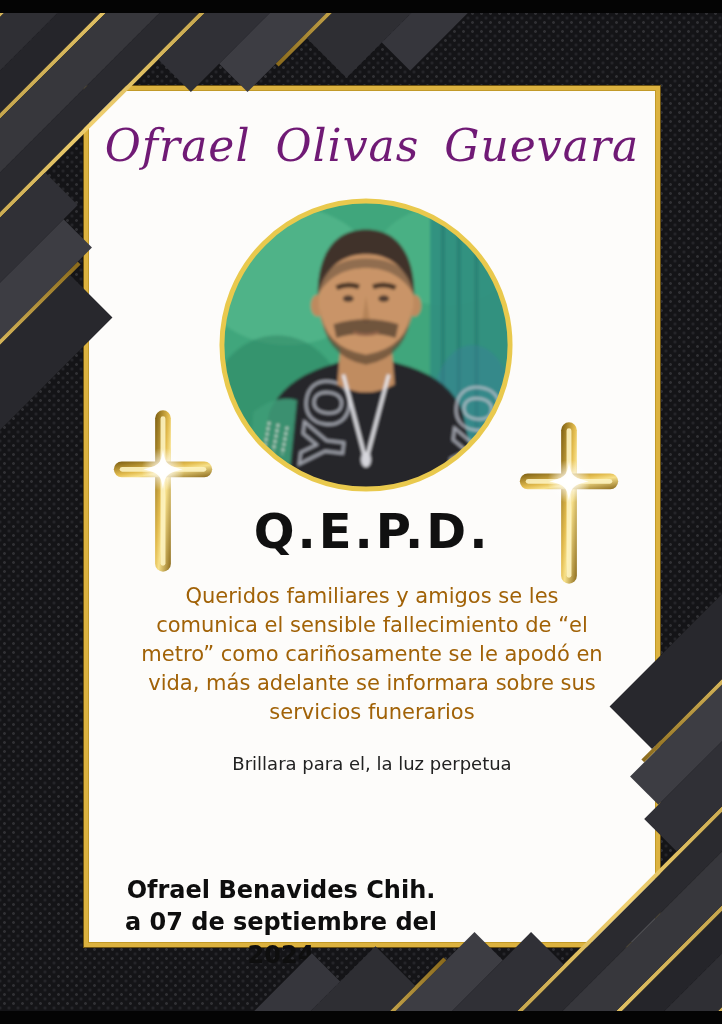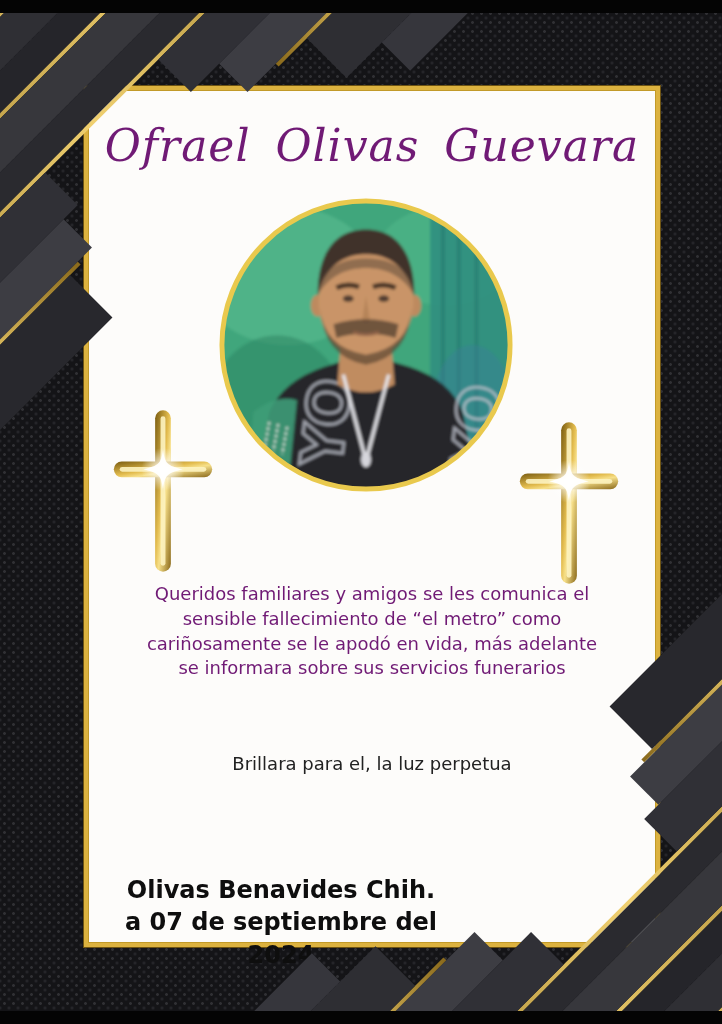--- a/index.html
+++ b/index.html
@@ -32,21 +32,21 @@
   .photo-wrap{position:absolute;left:130px;top:107px;width:296px;height:296px;}
   .cross{position:absolute;width:118px;height:178px;}
   .cross-left{left:16px;top:312px;}
   .cross-right{left:422px;top:324px;}
   .qepd{
     position:absolute;top:413px;left:0;right:0;text-align:center;
     font-weight:bold;font-size:48px;letter-spacing:3px;color:#101010;
   }
   .announcement{
     position:absolute;top:492px;left:46px;right:46px;margin:0;
-    text-align:center;font-size:18px;line-height:1.38;color:#701a75;
+    text-align:center;font-size:21px;line-height:1.38;color:#a16207;
   }
   .blessing{
     position:absolute;top:663px;left:30px;right:30px;margin:0;
     text-align:center;font-size:18px;color:#222;
   }
   .dateblock{
     position:absolute;top:784px;left:20px;width:346px;text-align:center;
     font-weight:bold;font-size:24px;line-height:1.35;color:#0e0e0e;
   }
   .corner{position:absolute;z-index:4;pointer-events:none;}
@@ -164,27 +164,28 @@
         </defs>
         <rect x="52" y="8" width="16" height="164" rx="8" fill="url(#cg2)"></rect>
         <rect x="10" y="60" width="100" height="16" rx="8" fill="url(#cg2)"></rect>
         <rect x="57.5" y="14" width="5" height="152" rx="2.5" fill="#fdf3c0" opacity="0.9"></rect>
         <rect x="16" y="65.5" width="88" height="5" rx="2.5" fill="#fdf3c0" opacity="0.9"></rect>
         <circle cx="60" cy="68" r="22" fill="url(#gw2)"></circle>
         <path d="M60,48 C62,62 64,64 80,68 C64,72 62,74 60,88 C58,74 56,72 40,68 C56,64 58,62 60,48 Z" fill="#ffffff" opacity="0.95"></path>
       </svg>
     </div>
 
+    <div class="qepd">Q.E.P.D.</div>
 
     <p class="announcement">Queridos familiares y amigos se les comunica el sensible fallecimiento de “el metro” como cariñosamente se le apodó en vida, más adelante se informara sobre sus servicios funerarios</p>
 
     <p class="blessing">Brillara para el, la luz perpetua</p>
 
     <div class="dateblock">
-      <div>Olivas Benavides Chih.</div>
+      <div>Ofrael Benavides Chih.</div>
       <div>a 07 de septiembre del 2024</div>
     </div>
 
   </div>
 
   <div class="corner corner-tl">
     <svg width="540" height="480" viewBox="0 0 540 480">
       <defs>
         <linearGradient id="gl1" x1="0" y1="0" x2="1" y2="0">
           <stop offset="0" stop-color="#8a6a1c"></stop>

